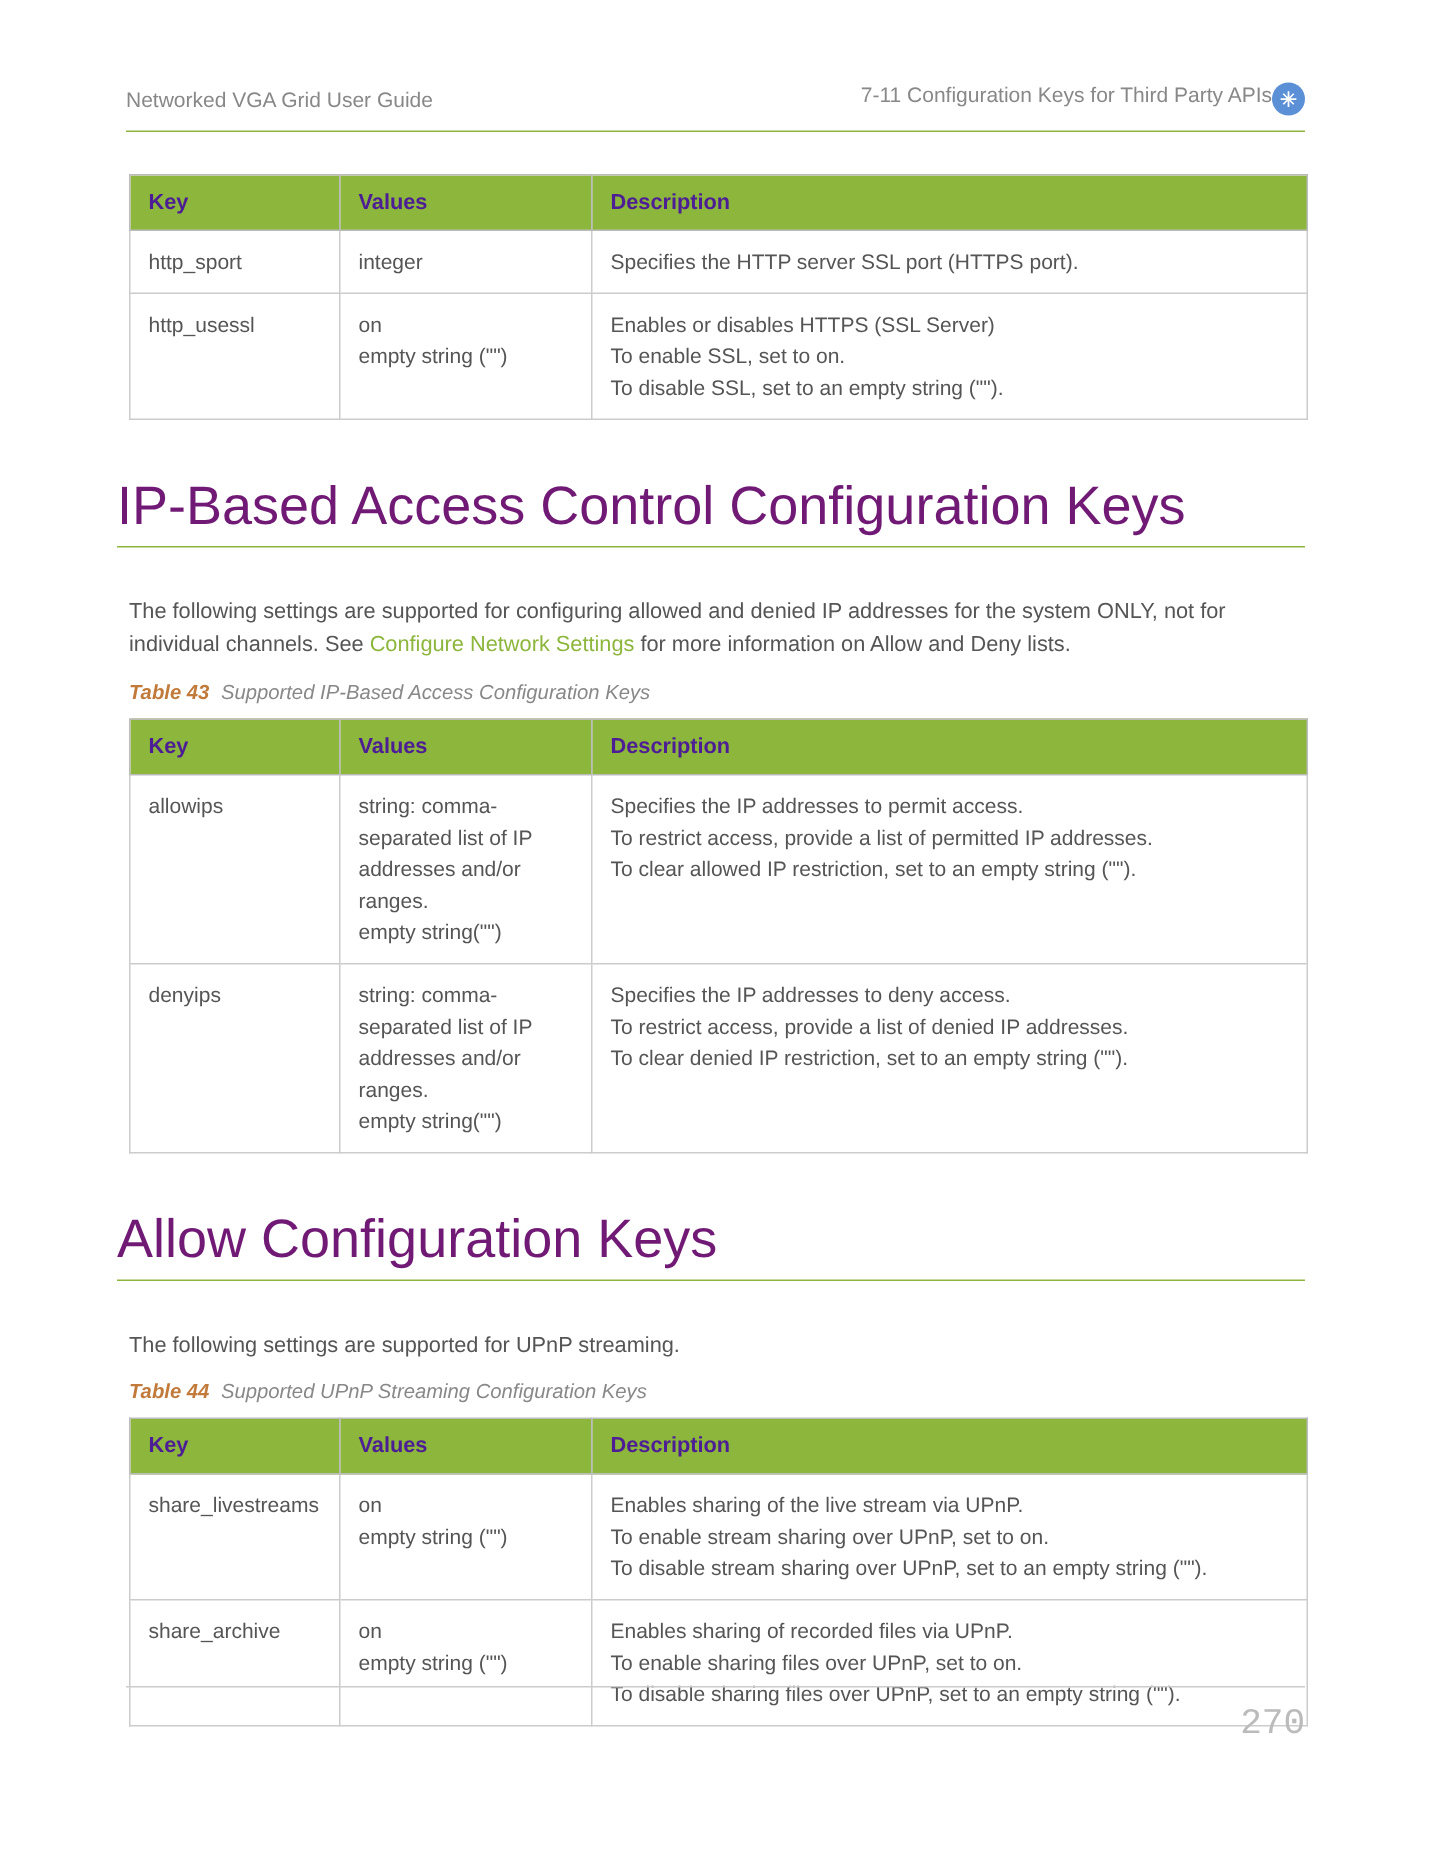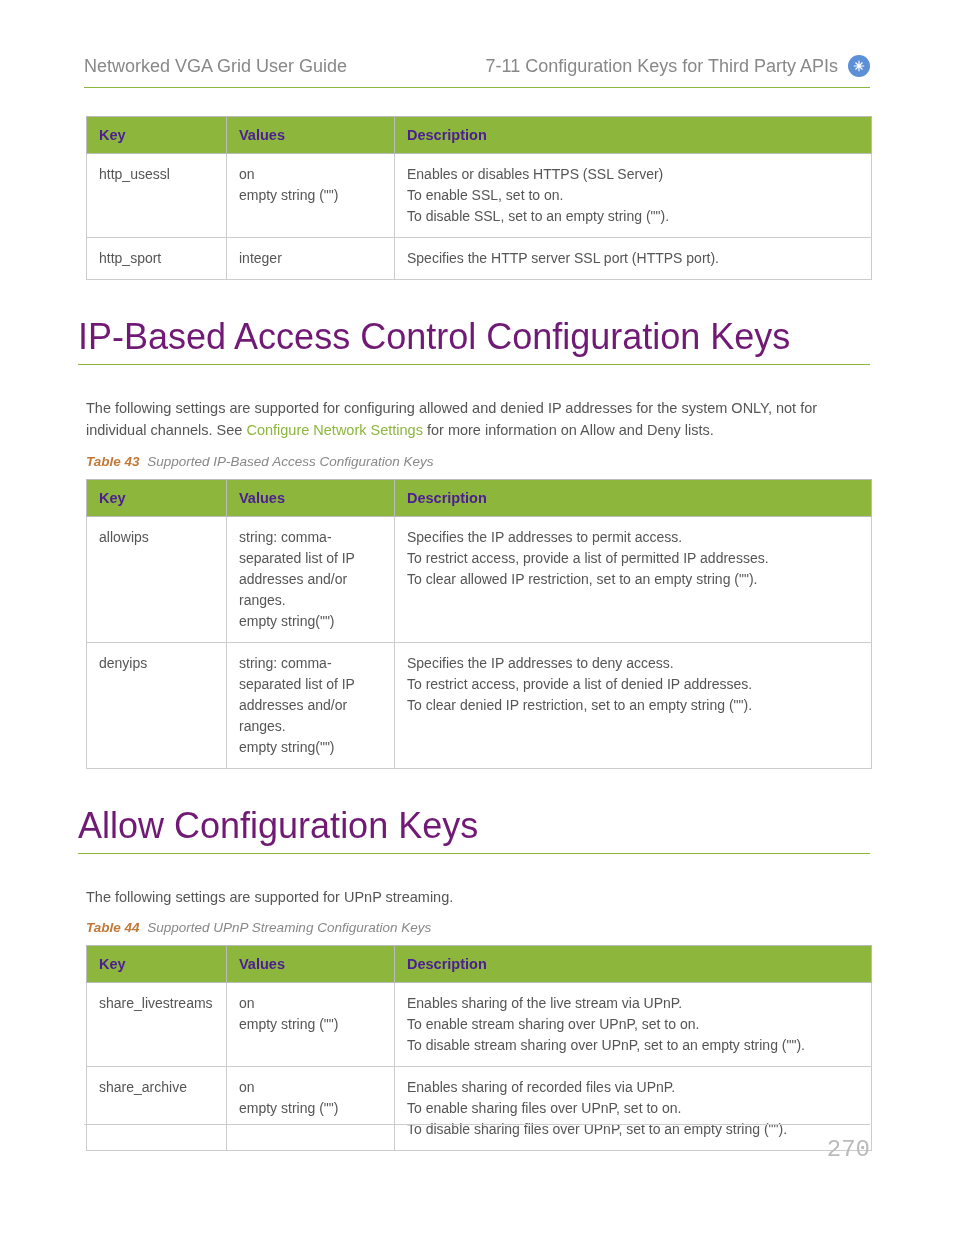--- a/index.html
+++ b/index.html
@@ -18,24 +18,24 @@
   }
   .header-row {
     display: flex;
     justify-content: space-between;
     align-items: center;
     padding-bottom: 10px;
     border-bottom: 1px solid #8db63c;
     margin-bottom: 28px;
   }
   .header-left, .header-right {
-    font-size: 18px;
+    font-size: 14px;
     color: #888;
   }
-  .header-right-wrap { display: flex; align-items: flex-end; gap: 10px; }
+  .header-right-wrap { display: flex; align-items: flex-start; }
   .logo {
     width: 22px; height: 22px; border-radius: 50%;
     background: #5b8fd6;
     display:flex; align-items:center; justify-content:center;
     color:#fff; font-size:12px;
   }
   .logo svg { width:14px; height:14px; }
   table.cfg {
     width: 100%;
     border-collapse: collapse;
@@ -127,28 +127,28 @@
       </colgroup>
     <thead>
         <tr>
       <th>Key</th>
       <th>Values</th>
       <th>Description</th>
     </tr>
       </thead>
     <tbody>
       <tr>
+        <td>http_sport</td>
+        <td>integer</td>
+        <td>Specifies the HTTP server SSL port (HTTPS port).</td>
+      </tr>
+      <tr>
         <td>http_usessl</td>
         <td>on<br>empty string ("")</td>
         <td>Enables or disables HTTPS (SSL Server)<br>To enable SSL, set to on.<br>To disable SSL, set to an empty string ("").</td>
-      </tr>
-      <tr>
-        <td>http_sport</td>
-        <td>integer</td>
-        <td>Specifies the HTTP server SSL port (HTTPS port).</td>
       </tr>
     </tbody>
   </table>
 
   <h2 class="section">IP-Based Access Control Configuration Keys</h2>
   <p class="intro">
     <span>The following settings are supported for configuring allowed and denied IP addresses for the system ONLY, not for individual channels. See </span>
     <a class="link" href="#">Configure Network Settings</a>
     <span> for more information on Allow and Deny lists.</span>
   </p>

